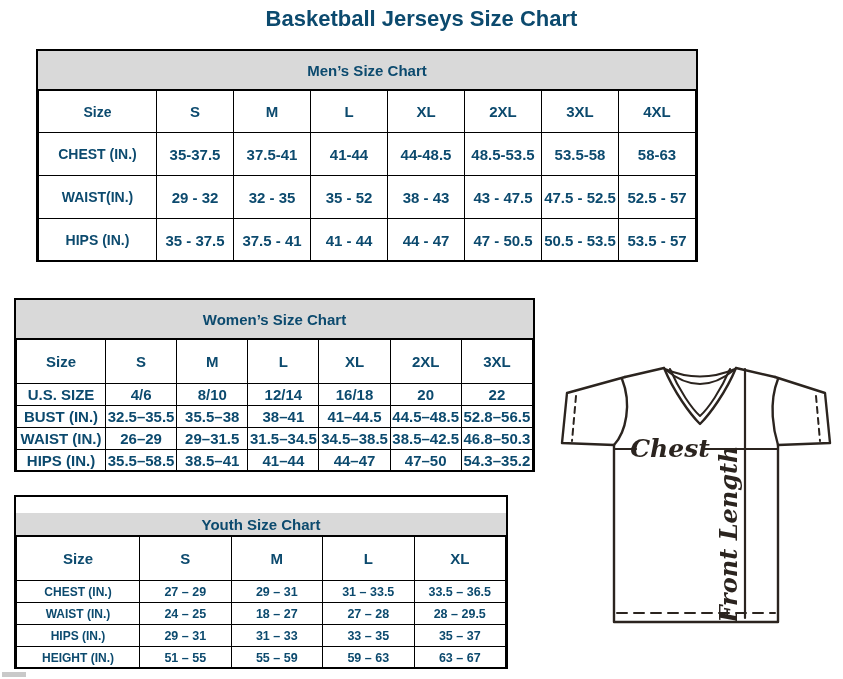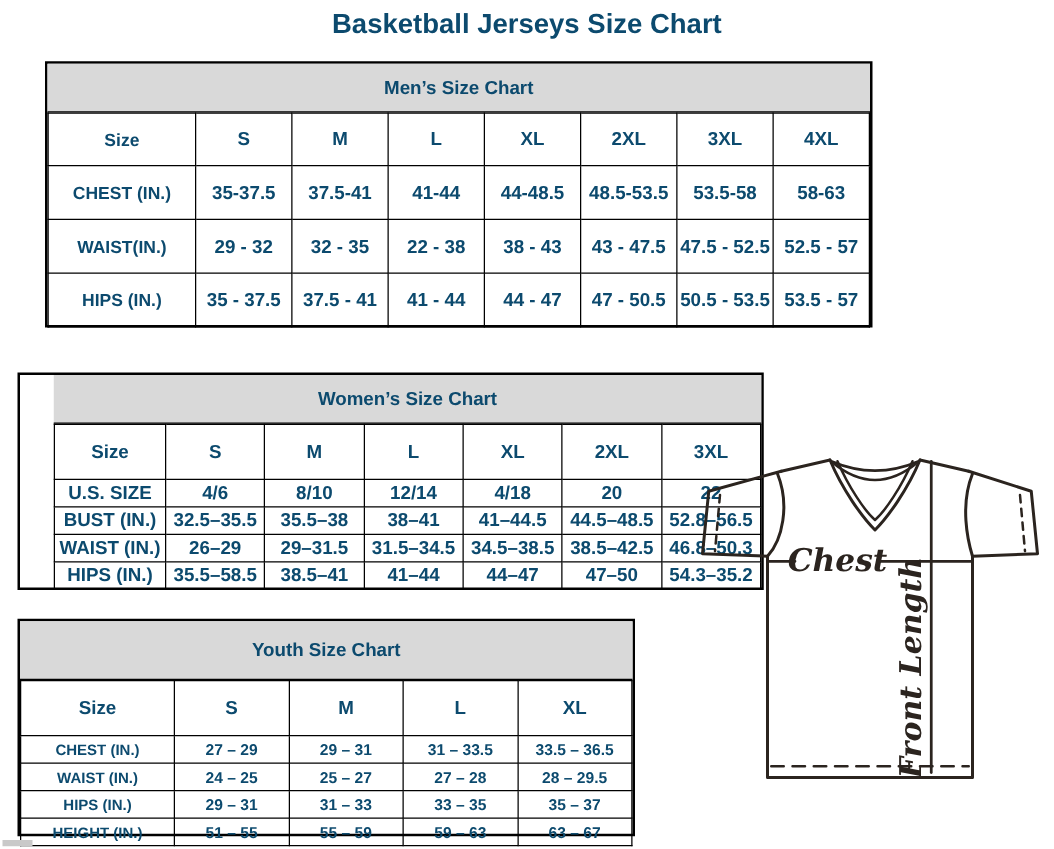--- a/index.html
+++ b/index.html
@@ -26,28 +26,28 @@
     border:1px solid #000;text-align:center;vertical-align:middle;
     font-weight:bold;padding:0;white-space:nowrap;overflow:hidden;
   }
   
   .men{left:14px;top:49px;width:662px;height:213px;margin-left:22px;}
   .men .chart-header{height:39px;}
   .men thead th{height:41px;font-size:15px;}
   .men tbody th,.men tbody td{height:42px;font-size:15px;}
   .men .label-col{font-size:14px;}
   
-  .women{left:14px;top:298px;width:597px;height:174px;padding-left:27px;}
+  .women{left:14px;top:298px;width:521px;height:174px;}
   .women .chart-header{height:39px;}
   .women thead th{height:43px;font-size:15px;}
   .women tbody th,.women tbody td{height:21px;font-size:15px;}
   .women tbody .label-col{font-size:15px;}
   
   .youth{left:14px;top:495px;width:494px;height:174px;}
-  .youth .chart-header{height:47px;}
+  .youth .chart-header{height:23px;margin-top:16px;}
   .youth thead th{height:43px;font-size:15px;}
   .youth tbody th,.youth tbody td{height:21px;font-size:12.5px;}
   .youth tbody .label-col{font-size:12px;}
   
   .jersey{position:absolute;left:558px;top:362px;width:285px;height:312px;}
   .jersey text{
     font-family:"DejaVu Serif",serif;font-style:italic;font-weight:bold;fill:#2b241f;
   }
   .corner-bar{
     position:absolute;left:2px;top:672px;width:24px;height:5px;background:#c9c9c9;
@@ -86,21 +86,21 @@
             <td>41-44</td>
             <td>44-48.5</td>
             <td>48.5-53.5</td>
             <td>53.5-58</td>
             <td>58-63</td>
           </tr>
           <tr>
             <th class="label-col">WAIST(IN.)</th>
             <td>29 - 32</td>
             <td>32 - 35</td>
-            <td>22 - 38</td>
+            <td>35 - 52</td>
             <td>38 - 43</td>
             <td>43 - 47.5</td>
             <td>47.5 - 52.5</td>
             <td>52.5 - 57</td>
           </tr>
           <tr>
             <th class="label-col">HIPS (IN.)</th>
             <td>35 - 37.5</td>
             <td>37.5 - 41</td>
             <td>41 - 44</td>
@@ -129,21 +129,21 @@
             <th class="">2XL</th>
             <th class="">3XL</th>
           </tr>
         </thead>
         <tbody>
           <tr>
             <th class="label-col">U.S. SIZE</th>
             <td>4/6</td>
             <td>8/10</td>
             <td>12/14</td>
-            <td>4/18</td>
+            <td>16/18</td>
             <td>20</td>
             <td>22</td>
           </tr>
           <tr>
             <th class="label-col">BUST (IN.)</th>
             <td>32.5–35.5</td>
             <td>35.5–38</td>
             <td>38–41</td>
             <td>41–44.5</td>
             <td>44.5–48.5</td>
@@ -190,21 +190,21 @@
           <tr>
             <th class="label-col">CHEST (IN.)</th>
             <td>27 – 29</td>
             <td>29 – 31</td>
             <td>31 – 33.5</td>
             <td>33.5 – 36.5</td>
           </tr>
           <tr>
             <th class="label-col">WAIST (IN.)</th>
             <td>24 – 25</td>
-            <td>25 – 27</td>
+            <td>18 – 27</td>
             <td>27 – 28</td>
             <td>28 – 29.5</td>
           </tr>
           <tr>
             <th class="label-col">HIPS (IN.)</th>
             <td>29 – 31</td>
             <td>31 – 33</td>
             <td>33 – 35</td>
             <td>35 – 37</td>
           </tr>

